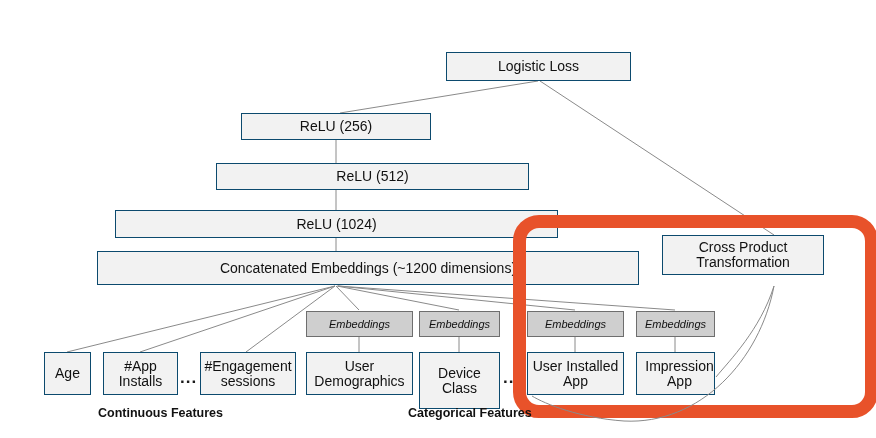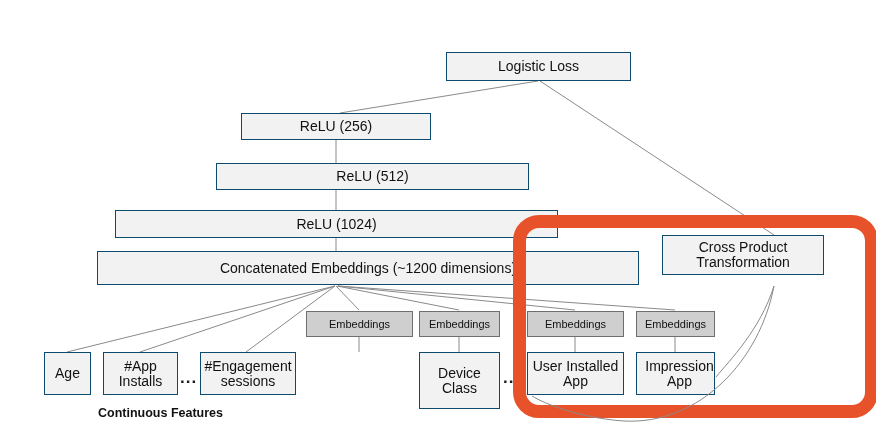--- a/index.html
+++ b/index.html
@@ -29,20 +29,21 @@
     font-size: 14px;
     line-height: 15px;
     z-index: 3;
     white-space: pre-line;
   }
   .node.emb {
     background: #cfcfcf;
     border: 1px solid #6e6e6e;
     font-size: 11px;
     line-height: 12px;
+    font-style: italic;
   }
   .ellipsis {
     position: absolute;
     font-size: 17px;
     font-weight: bold;
     color: #1a1a1a;
     letter-spacing: 1px;
     z-index: 4;
     line-height: 1;
   }
@@ -136,20 +137,22 @@
   <div class="node" style="left:44px; top:352px; width:47px; height:43px;">Age</div>
 
   <div class="node" style="left:103px; top:352px; width:75px; height:43px;">#App
 Installs</div>
 
   <span class="ellipsis" style="left:180px; top:369px;">...</span>
 
   <div class="node" style="left:200px; top:352px; width:96px; height:43px;">#Engagement
 sessions</div>
 
+  <div class="node" style="left:306px; top:352px; width:107px; height:43px;">User
+Demographics</div>
 
   <div class="node" style="left:419px; top:352px; width:81px; height:57px;">Device
 Class</div>
 
   <span class="ellipsis" style="left:503px; top:369px;">...</span>
 
   <div class="node" style="left:527px; top:352px; width:97px; height:43px;">User Installed
 App</div>
 
   <div class="node" style="left:636px; top:352px; width:79px; height:43px;padding-left:8px;">Impression
@@ -158,14 +161,15 @@
   <div id="highlight-rect"></div>
 
   <svg id="links-over" class="links">
 
     <path class="ln" d="M 774 286 C 760 360, 700 425, 624 421 C 580 418, 545 404, 532 396"></path>
 
     <path class="ln" d="M 774 286 C 760 330, 730 360, 716 377"></path>
   </svg>
 
   <span class="grouplabel" style="left:98px; top:406px;">Continuous Features</span>
+  <span class="grouplabel" style="left:408px; top:406px;">Categorical Features</span>
 
 </div>
 
 </body></html>

